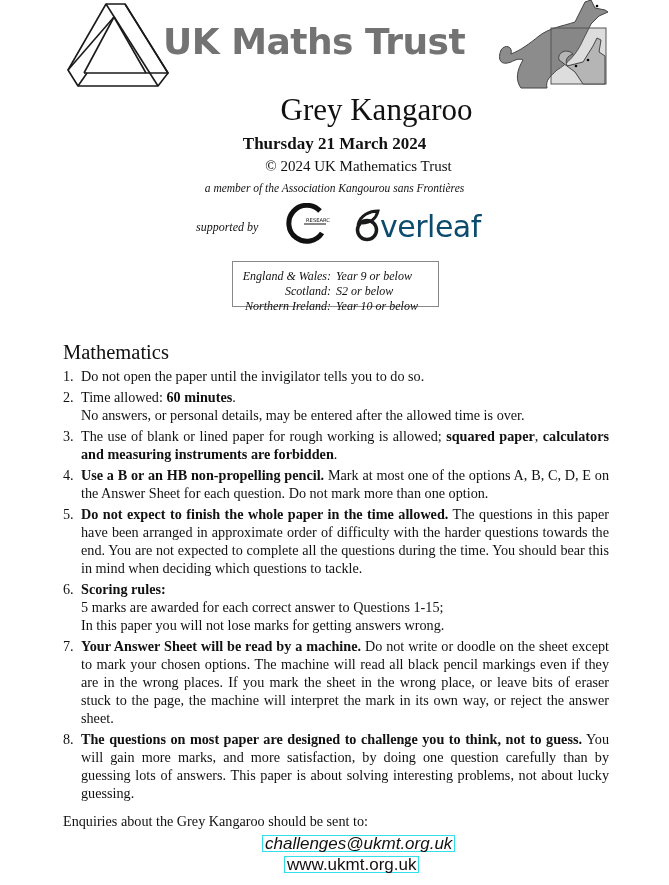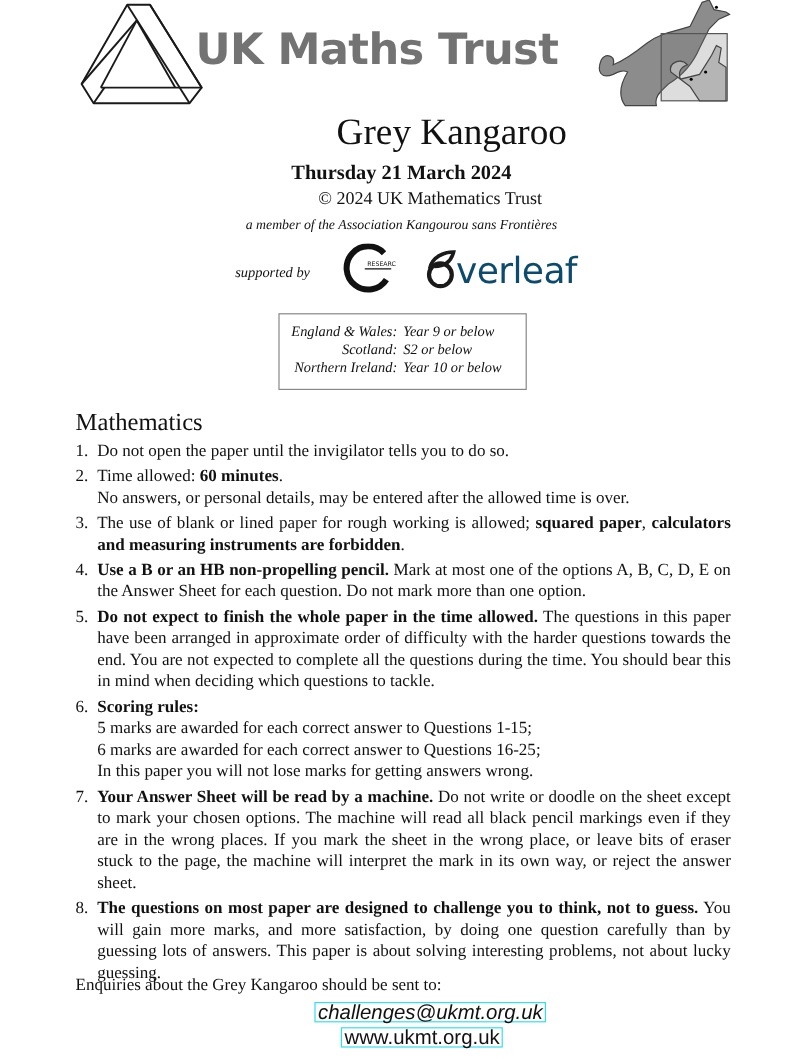--- a/index.html
+++ b/index.html
@@ -24,21 +24,21 @@
 
   .supported { position: absolute; left: 196px; top: 220px; font-size: 12px; font-style: italic; }
   .gresearch-logo { position: absolute; left: 284px; top: 203px; width: 46px; height: 42px; }
   .overleaf-logo {
     position: absolute; left: 354px; top: 207px; height: 40px;
     font-family: "DejaVu Sans", "Liberation Sans", sans-serif; font-size: 30px;
     color: #0c4a6e; letter-spacing: -0.5px; white-space: nowrap; line-height: 40px; text-align: center;
   }
 
   .eligibility {
-    position: absolute; left: 232px; top: 261px; width: 207px; height: 64px;
+    position: absolute; left: 232px; top: 261px; width: 207px; height: 46px;
     border: 1px solid #888; box-sizing: border-box;
     font-size: 12px; font-style: italic; padding-top: 7px;
   }
   .elig-row { display: flex; height: 15px; line-height: 15px; }
   .elig-region { width: 103px; text-align: right; padding-right: 5px; box-sizing: border-box; }
   .elig-level { flex: 1; }
 
   .instructions-heading { position: absolute; left: 63px; top: 341px; font-size: 20.5px; }
   .instr-list { position: absolute; left: 63px; top: 367px; width: 546px; font-size: 14.2px; line-height: 18px; }
   .instr-item { display: flex; margin-bottom: 3px; }
@@ -133,21 +133,21 @@
   <div class="instr-item">
     <span class="instr-num">4.</span>
     <span class="instr-body"><b>Use a B or an HB non-propelling pencil.</b><span> Mark at most one of the options A, B, C, D, E on the Answer Sheet for each question. Do not mark more than one option.</span></span>
   </div>
   <div class="instr-item">
     <span class="instr-num">5.</span>
     <span class="instr-body"><b>Do not expect to finish the whole paper in the time allowed.</b><span> The questions in this paper have been arranged in approximate order of difficulty with the harder questions towards the end.  You are not expected to complete all the questions during the time.  You should bear this in mind when deciding which questions to tackle.</span></span>
   </div>
   <div class="instr-item">
     <span class="instr-num">6.</span>
-    <span class="instr-body"><b>Scoring rules:</b><span class="instr-line">5 marks are awarded for each correct answer to Questions 1-15;</span><span class="instr-line">6 marks are awarded for each correct answer to Questions 16-25;</span><span class="instr-line">In this paper you will not lose marks for getting answers wrong.</span></span>
+    <span class="instr-body"><b>Scoring rules:</b><span class="instr-line">5 marks are awarded for each correct answer to Questions 1-15;</span><span class="instr-line">In this paper you will not lose marks for getting answers wrong.</span></span>
   </div>
   <div class="instr-item">
     <span class="instr-num">7.</span>
     <span class="instr-body"><b>Your Answer Sheet will be read by a machine.</b><span> Do not write or doodle on the sheet except to mark your chosen options. The machine will read all black pencil markings even if they are in the wrong places.  If you mark the sheet in the wrong place, or leave bits of eraser stuck to the page, the machine will interpret the mark in its own way, or reject the answer sheet.</span></span>
   </div>
   <div class="instr-item">
     <span class="instr-num">8.</span>
     <span class="instr-body"><b>The questions on most paper are designed to challenge you to think, not to guess.</b><span> You will gain more marks, and more satisfaction, by doing one question carefully than by guessing lots of answers. This paper is about solving interesting problems, not about lucky guessing.</span></span>
   </div>
 </div>

